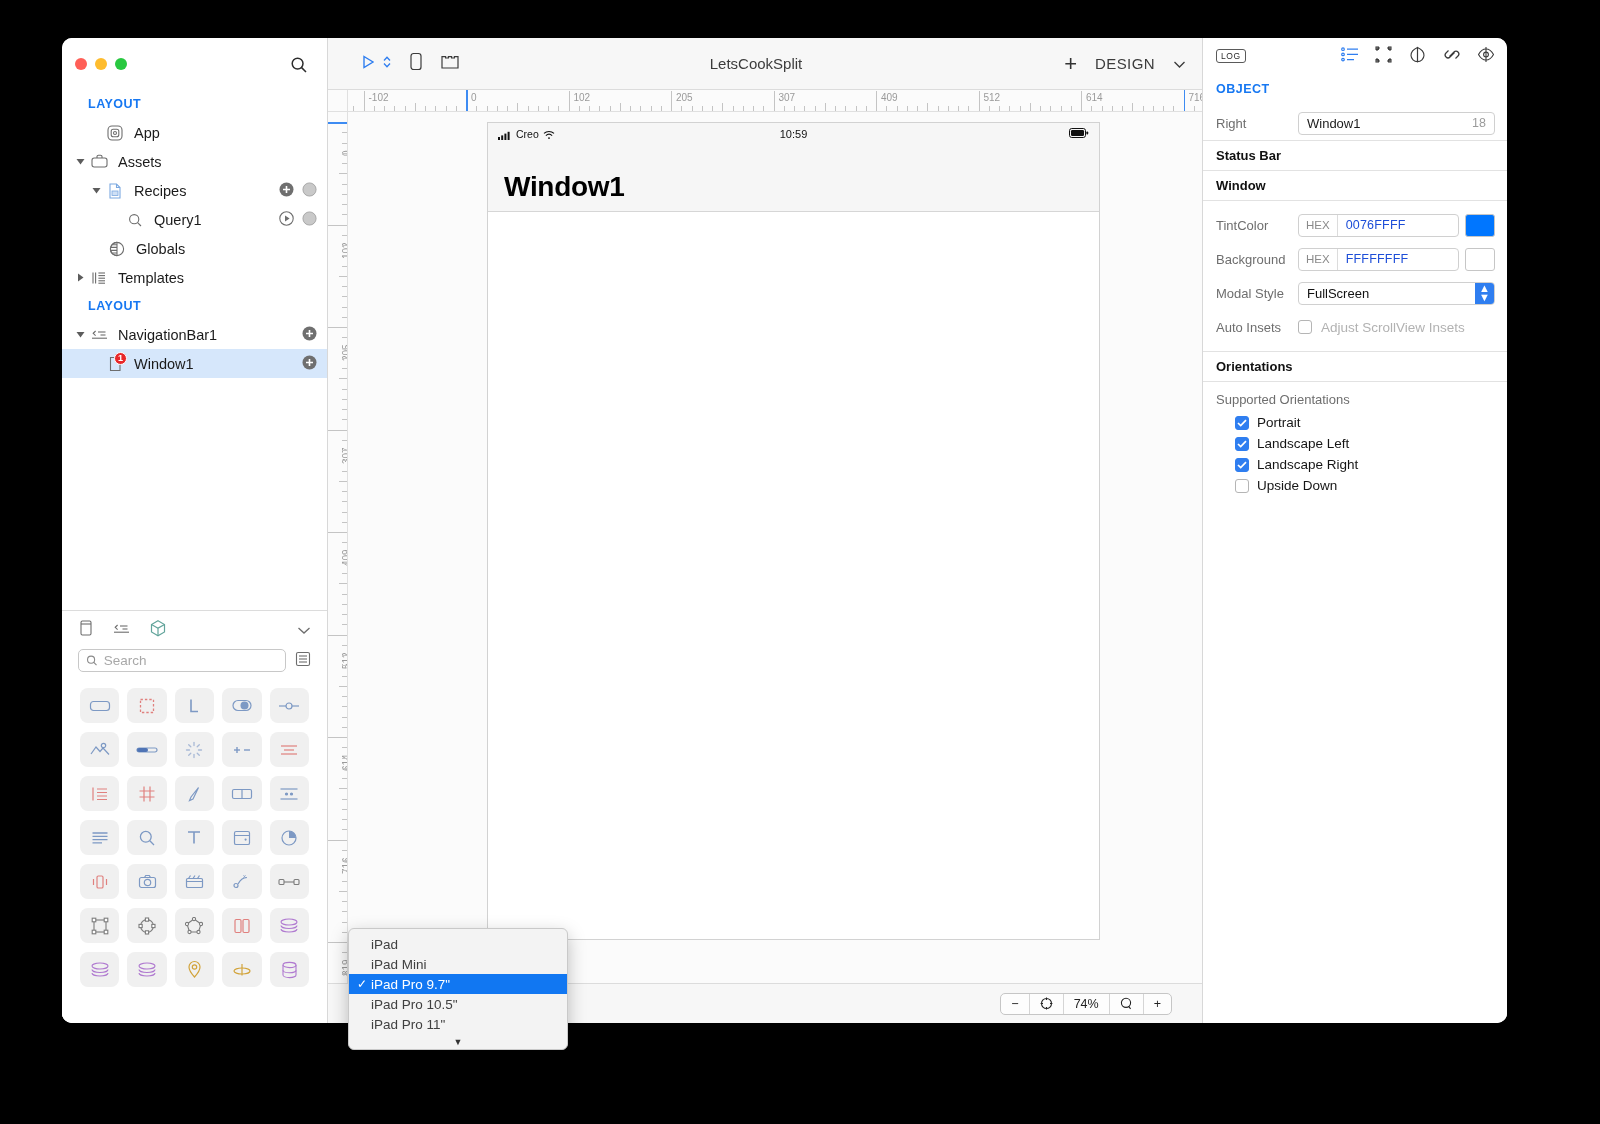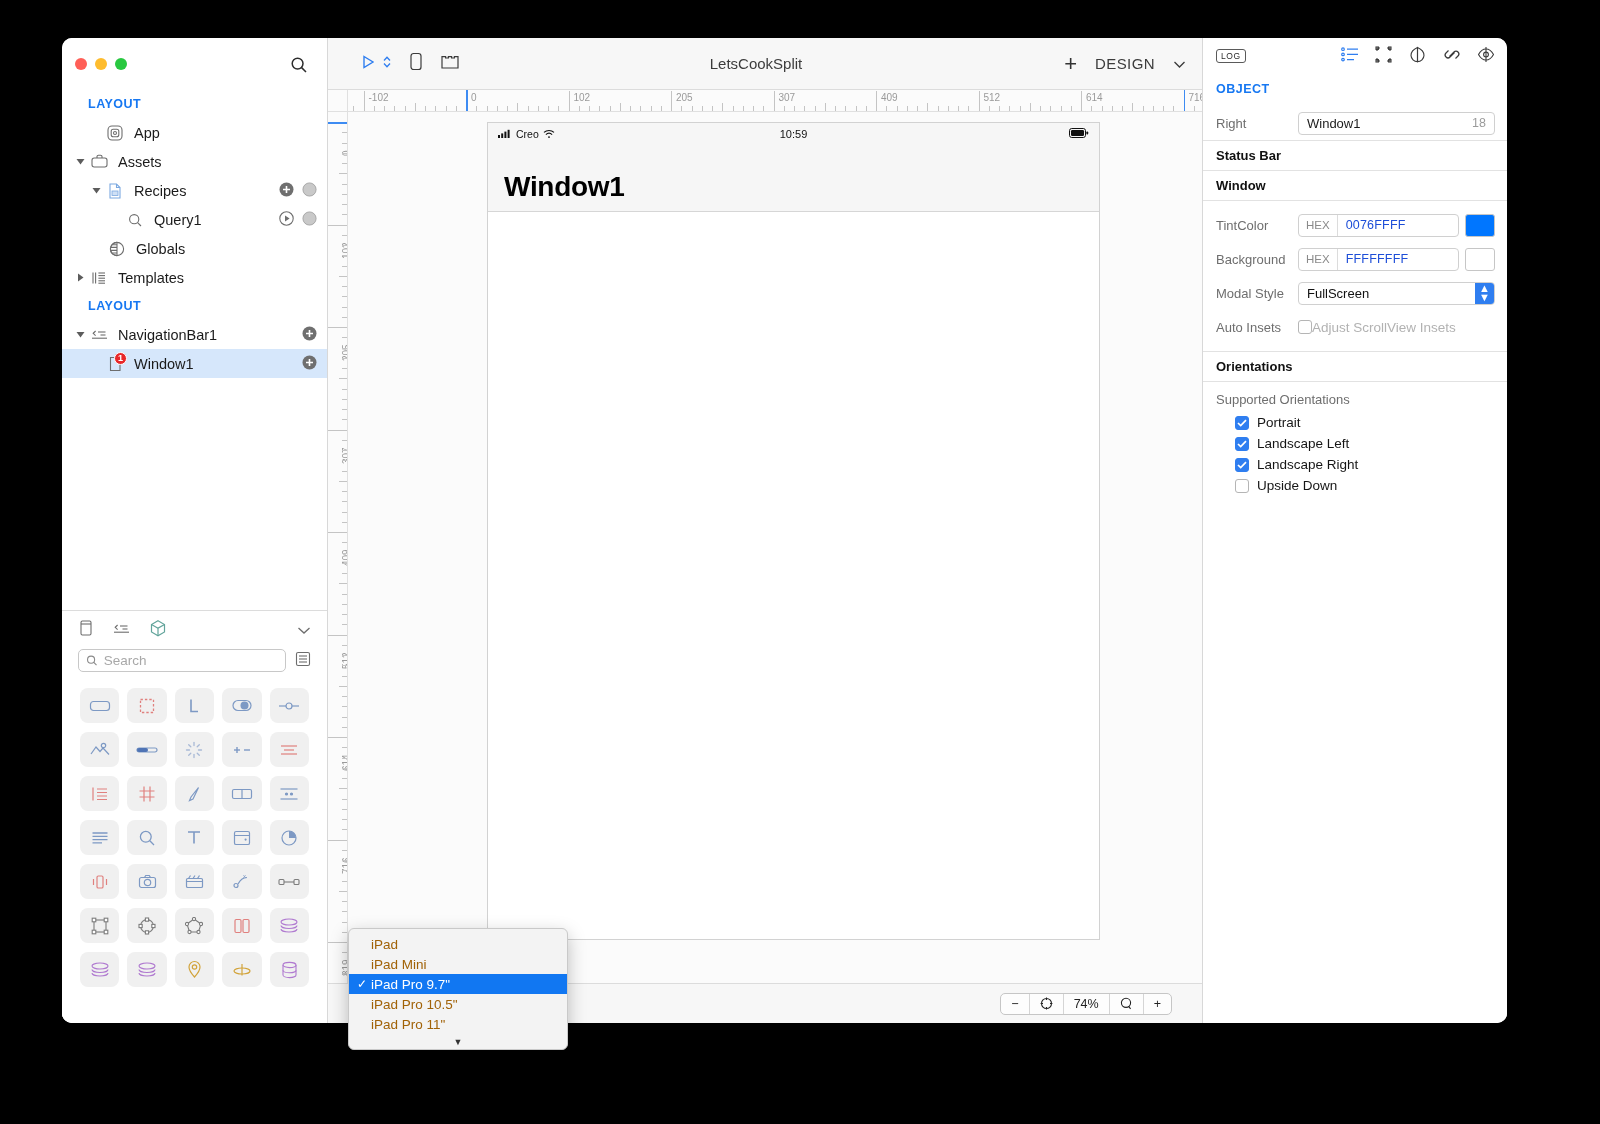--- a/index.html
+++ b/index.html
@@ -151,21 +151,21 @@
     position: absolute; left: 139px; top: 10px;
     width: 613px; height: 818px;
     background: #ffffff;
     border: 1px solid #d2d2d2;
   }
   .dev-status {
     height: 21px; background: #f6f6f6;
     display: flex; align-items: center; padding: 0 10px;
     font-size: 10.5px; color: #111; position: relative;
   }
-  .dev-carrier { display: flex; align-items: center; gap: 4px; }
+  .dev-carrier { display: flex; align-items: flex-end; gap: 4px; }
   .dev-time { position: absolute; left:0; right:0; text-align:center; font-size: 11px; }
   .dev-batt { margin-left: auto; }
   .dev-nav {
     height: 68px; background: #f6f6f6;
     border-bottom: 1px solid #d6d6d6;
     display: flex; align-items: flex-end; padding: 0 16px 8px 16px;
   }
   .dev-nav-title { font-size: 28px; font-weight: bold; color: #000; letter-spacing:-.3px;}
   .dev-body { background: #fff; height: calc(100% - 89px); }
 
@@ -253,21 +253,21 @@
     width: 220px;
     background: #f3f3f3;
     border: 1px solid #c9c9c9;
     border-radius: 6px;
     box-shadow: 0 6px 18px rgba(0,0,0,.25);
     padding: 5px 0 2px 0;
     z-index: 50;
   }
   .mi {
     height: 20px; display: flex; align-items: center;
-    font-size: 13.5px; color: #a16207; padding-left: 8px;
+    font-size: 13.5px; color: #404040; padding-left: 8px;
   }
   .mi .chk { width: 14px; font-size: 12px; display: inline-block; }
   .mi.sel { background: #1177f2; color: #fff; }
   .mi-more { display: flex; justify-content: center; font-size: 9px; color: #333; padding-top: 3px; }
 </style>
 </head>
 <body>
 
 <div class="app">
 
@@ -1132,21 +1132,21 @@
     <div class="irow">
       <div class="ilabel">Modal Style</div>
       <div class="selectfield">
         <span>FullScreen</span>
         <span class="stepper">▲<br>▼</span>
       </div>
     </div>
 
     <div class="irow">
       <div class="ilabel">Auto Insets</div>
-      <div style="display:flex;align-items:center;">
+      <div style="display:flex;align-items:center;gap:9px;">
         <span class="cb"></span>
         <span style="font-size:13.5px;color:#b2b2b2">Adjust ScrollView Insets</span>
       </div>
     </div>
 
     <div class="sec-head" style="margin-top:7px">Orientations</div>
 
     <div class="subtle">Supported Orientations</div>
 
     <div class="cbrow">

